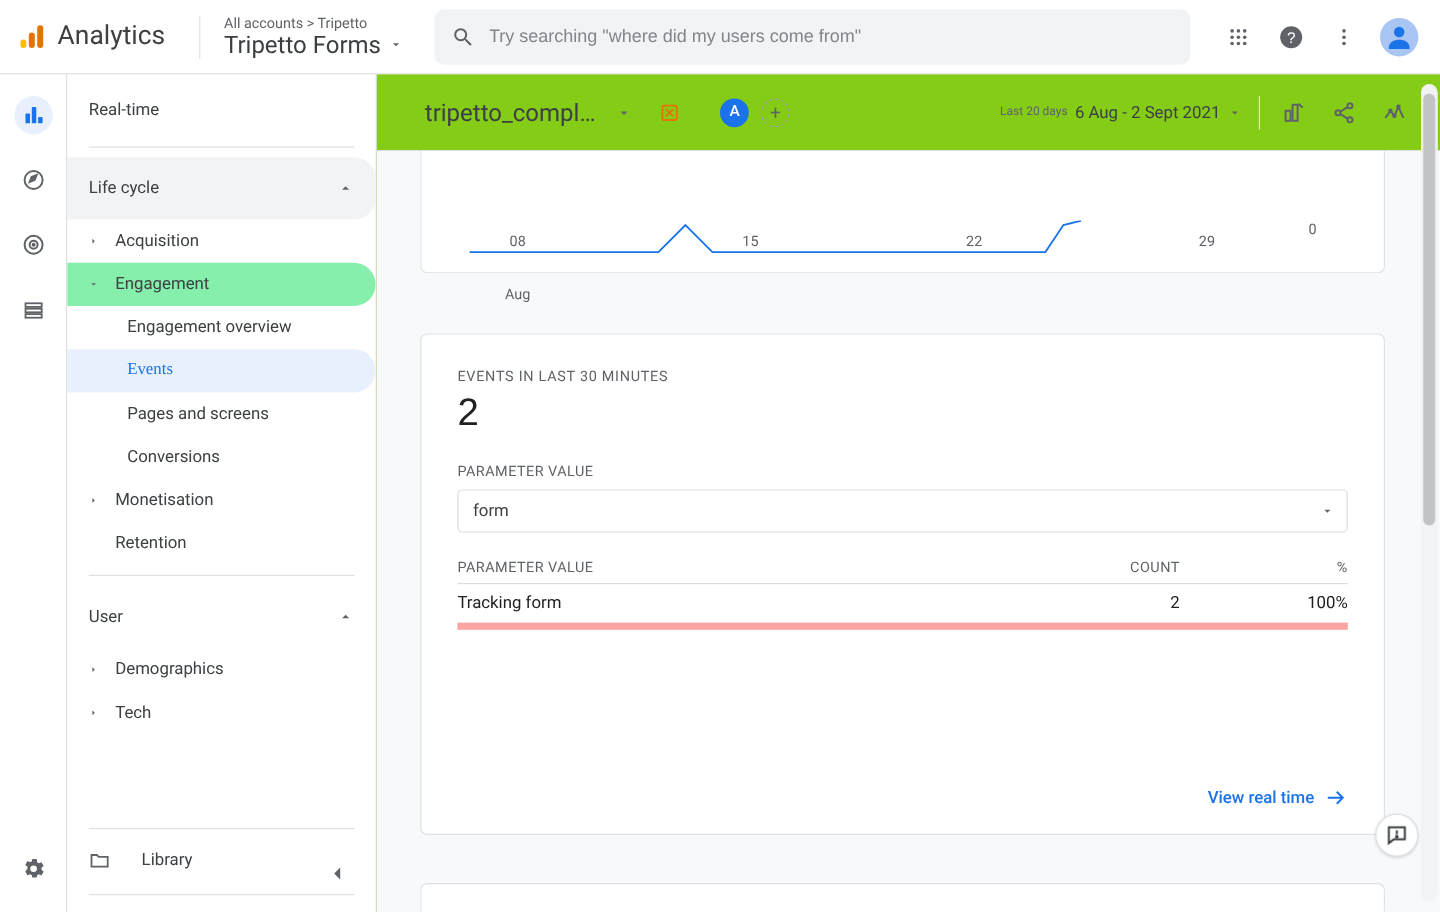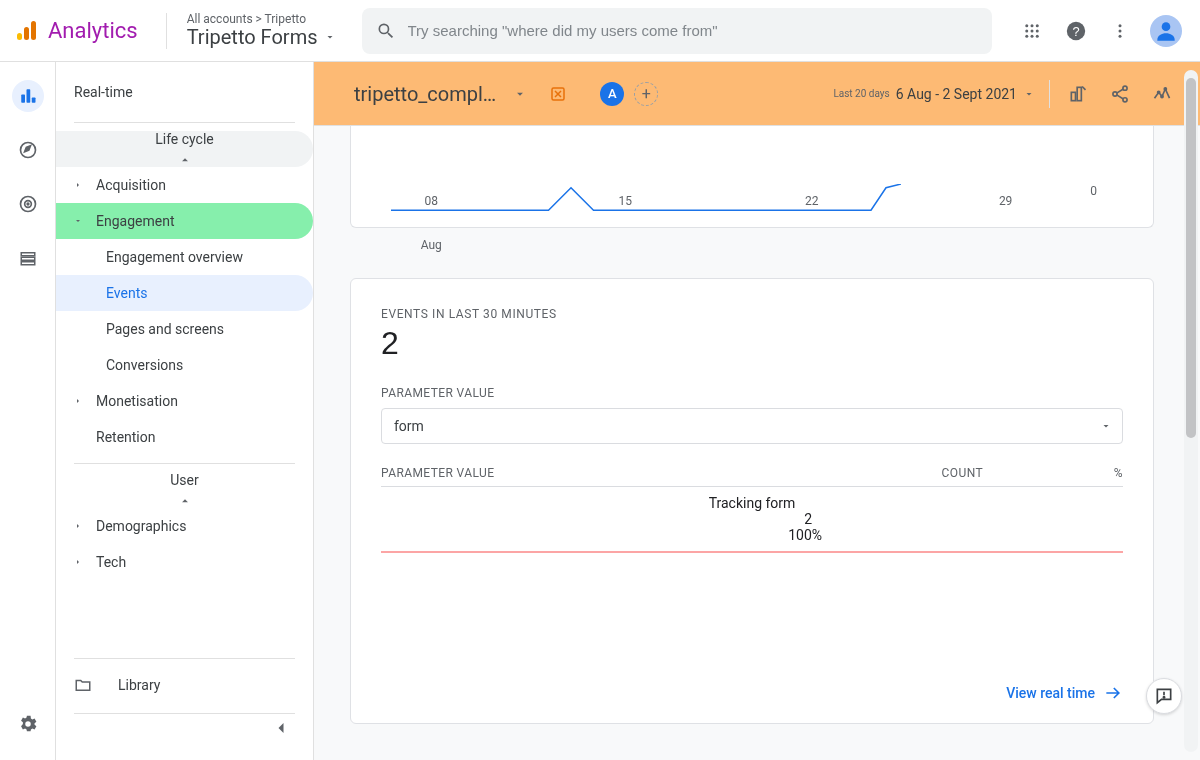--- a/index.html
+++ b/index.html
@@ -3,21 +3,21 @@
 <meta charset="utf-8">
 <style>
   * { box-sizing: border-box; margin: 0; padding: 0; }
   html, body { height: 100%; width: 1200px; font-family: Roboto, "Helvetica Neue", Arial, sans-serif; background:#fff; color:#3c4043; }
   body { overflow: hidden; position: relative; }
 
   
   .topbar { height:62px; display:flex; align-items:center; padding:0 12px; border-bottom:1px solid #e0e0e0; gap:8px; }
   .logo { display:flex; align-items:center; gap:10px; padding:0 8px 0 2px; cursor:pointer;}
   .logo-mark { width:24px; height:24px; }
-  .logo-text { font-size:22px; color:#a21caf; font-weight:400; letter-spacing:0;text-align:center; }
+  .logo-text { font-size:22px; color:#404040; font-weight:400; letter-spacing:0;text-align:center; }
   .topbar-sep { width:1px; height:36px; background:#e0e0e0; margin:0 12px 0 12px;}
   .crumbs { display:flex; flex-direction:column; line-height:1.1; }
   .crumbs-top { font-size:12px; color:#5f6368; }
   .crumbs-bottom { display:flex; align-items:center; gap:6px; font-size:20px; color:#3c4043; cursor:pointer;}
   .crumbs-bottom svg { color:#5f6368; }
   .search { flex:1; max-width:640px; margin:0 18px; height:46px; background:#f1f3f4; border-radius:8px; display:flex; align-items:center; padding:0 14px; gap:12px; color:#5f6368; cursor:text;}
   .search input { border:none; background:transparent; outline:none; flex:1; font-size:15px; color:#3c4043; }
   .search input::placeholder { color:#80868b; }
   .topbar-right { display:flex; align-items:center; gap:16px; margin-left:auto; padding-right:6px;}
   .icon-btn { width:28px; height:28px; display:flex; align-items:center; justify-content:center; color:#5f6368; cursor:pointer; border-radius:50%; }
@@ -28,32 +28,32 @@
   .columns { display:flex; height:calc(100% - 62px); }
 
   .rail { width:56px; border-right:1px solid #e0e0e0; display:flex; flex-direction:column; align-items:center; padding-top:18px; gap:22px; }
   .rail .icon-btn { width:32px; height:32px; border-radius:50%; }
   .rail .icon-btn.active { background:#e8f0fe; color:#1a73e8; }
   .rail-bottom { margin-top:auto; margin-bottom:20px;}
 
   .nav { width:258px; border-right:1px solid #e0e0e0; padding-top:12px; overflow:hidden; position:relative;}
   .nav-item, .nav-sub, .nav-leaf, .nav-lib { height:36px; display:flex; align-items:center; font-size:14px; color:#3c4043; cursor:pointer; border-radius:0 18px 18px 0; }
   .nav-item { padding-left:18px; }
-  .nav-section { height:36px; display:flex; align-items:center; padding:0 18px; font-size:14px; color:#3c4043; justify-content:space-between; border-radius:0 18px 18px 0; cursor:pointer;flex-direction:column;}
+  .nav-section { height:52px; display:flex; align-items:center; padding:0 18px; font-size:14px; color:#3c4043; justify-content:space-between; border-radius:0 18px 18px 0; cursor:pointer;}
   .nav-section.sel { background:#f1f3f4; }
   .nav-sub { padding-left:18px; gap:12px;}
   .nav-sub.sel { background:#86efac; }
   .nav-leaf { padding-left:50px; }
-  .nav-leaf.active { background:#e8f0fe; color:#1a73e8; }
+  .nav-leaf.active { background:#e8f0fe; color:#1a73e8;font-family:Liberation Serif, serif; }
   .caret { width:10px; display:inline-flex; color:#5f6368;}
   .nav-divider { height:1px; background:#e0e0e0; margin:8px 18px; }
   .nav-lib { padding-left:18px; gap:26px; color:#5f6368;}
   .nav-collapse { position:absolute; bottom:18px; right:22px; color:#5f6368; cursor:pointer;}
 
-  .main { flex:1; background:#fdba74; display:flex; flex-direction:column; position:relative;}
+  .main { flex:1; background:#84cc16; display:flex; flex-direction:column; position:relative;}
   .mainbar { height:64px; display:flex; align-items:center; padding:0 24px 0 40px; border-bottom:1px solid #e0e0e0; gap:10px; }
   .event-name { font-size:20px; color:#3c4043; max-width:170px; white-space:nowrap; overflow:hidden; text-overflow:ellipsis;}
   .chip-a { width:24px; height:24px; border-radius:50%; background:#1a73e8; color:#fff; font-size:13px; font-weight:500; display:flex; align-items:center; justify-content:center;}
   .chip-plus { width:24px; height:24px; border-radius:50%; border:1px dashed #9aa0a6; color:#5f6368; display:flex; align-items:center; justify-content:center; font-size:16px; cursor:pointer;}
   .mainbar-right { margin-left:auto; display:flex; align-items:center; gap:14px;}
   .date-pick { display:flex; align-items:center; gap:6px; cursor:pointer;}
   .date-pre { font-size:10px; color:#5f6368; }
   .date-range { font-size:14px; color:#3c4043; }
   .vsep { width:1px; height:28px; background:#e0e0e0;}
 
@@ -69,21 +69,21 @@
   .y0 { position:absolute; right:28px; top:50px; font-size:12px; color:#5f6368;}
 
   .card.events { padding:28px 30px 20px 30px; margin-top:50px;}
   .ev-title { font-size:12px; letter-spacing:0.6px; color:#5f6368; }
   .ev-big { font-size:32px; color:#202124; margin-top:4px; font-family: Arial, sans-serif;}
   .ev-label { font-size:12px; letter-spacing:0.4px; color:#5f6368; margin-top:24px;}
   .select { margin-top:8px; height:36px; border:1px solid #dadce0; border-radius:4px; display:flex; align-items:center; justify-content:space-between; padding:0 10px 0 12px; font-size:14px; color:#3c4043; cursor:pointer;}
   .tbl-head { display:flex; margin-top:22px; font-size:12px; letter-spacing:0.4px; color:#5f6368;}
   .tbl-head .c1{ flex:1;} .tbl-head .c2{ width:120px; text-align:right;} .tbl-head .c3{ width:140px; text-align:right;}
   .tbl-line { height:1px; background:#dadce0; margin-top:6px;}
-  .tbl-row { display:flex; align-items:center; font-size:14px; color:#202124; padding:8px 0; border-bottom:2px solid #fca5a5;flex-direction:column;}
+  .tbl-row { display:flex; align-items:center; font-size:14px; color:#202124; padding:8px 0; border-bottom:6px solid #fca5a5;}
   .tbl-row .c1{ flex:1;} .tbl-row .c2{ width:120px; text-align:right;} .tbl-row .c3{ width:140px; text-align:right;}
   .view-rt { display:flex; align-items:center; justify-content:flex-end; gap:8px; color:#1a73e8; font-size:14px; font-weight:500; margin-top:130px; cursor:pointer;}
 
   .card.empty-next { height:24px; margin-bottom:0; border-bottom:none; border-bottom-left-radius:0; border-bottom-right-radius:0;}
 
   .scrollbar { position:absolute; right:2px; top:8px; width:14px; height:calc(100% - 16px); background:#f1f3f4; border-radius:7px;}
   .scrollbar .thumb { position:absolute; left:2px; width:10px; background:#c2c3c5; border-radius:5px;}
 
   .fab { position:absolute; right:18px; bottom:46px; width:36px; height:36px; border-radius:50%; background:#fff; border:1px solid #dadce0; box-shadow:0 1px 3px rgba(0,0,0,0.15); display:flex; align-items:center; justify-content:center; color:#3c4043; cursor:pointer;}
 </style>

